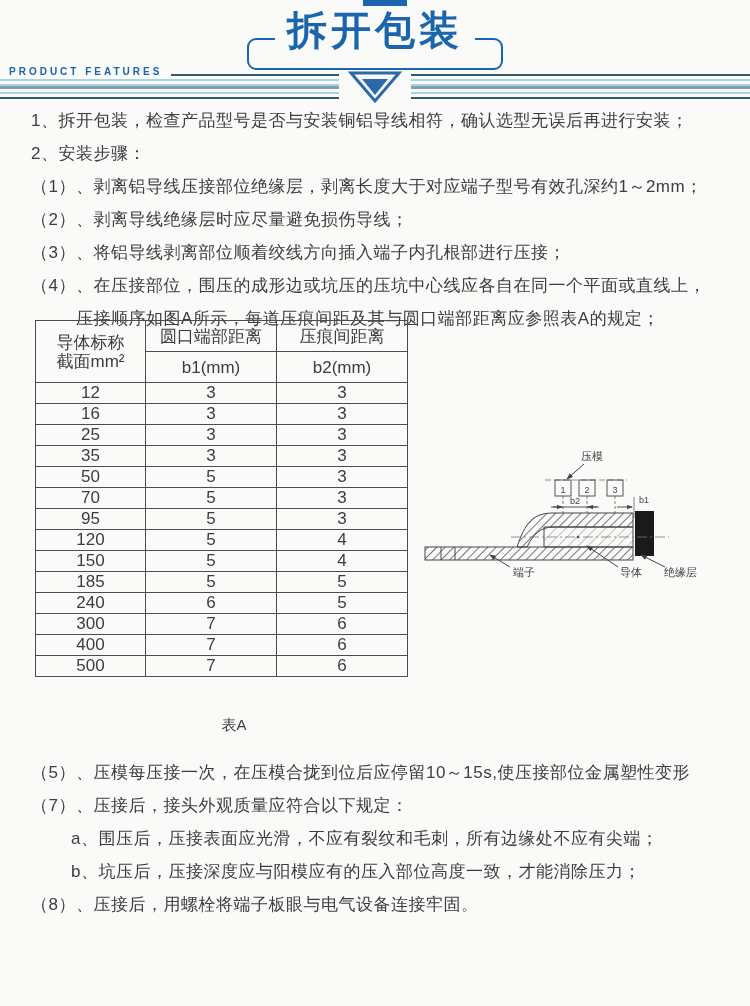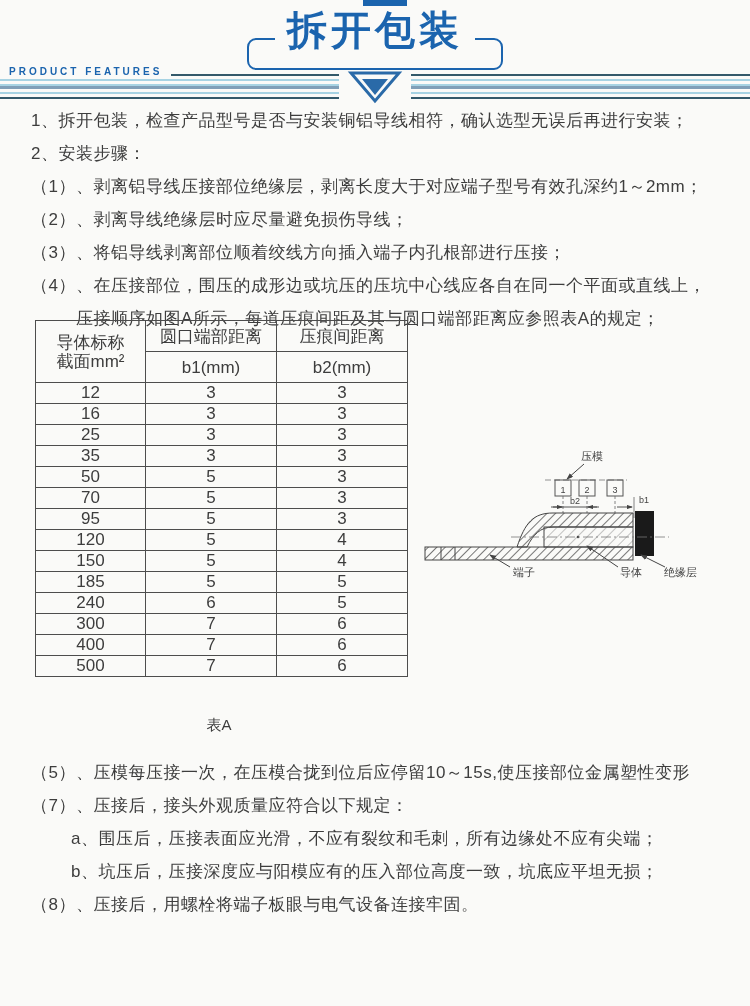--- a/index.html
+++ b/index.html
@@ -49,21 +49,21 @@
   .ind-2{padding-left:40px;}
   
   .spec-table{
     position:absolute;top:320px;left:35px;border-collapse:collapse;
     font-size:17px;color:var(--text);text-align:center;z-index:1;
   }
   .spec-table th,.spec-table td{border:1px solid var(--line);font-weight:normal;}
   .spec-table thead th{height:31px;line-height:19px;}
   .spec-table td{height:21px;line-height:20px;}
   .col1{width:110px;} .col2{width:131px;} .col3{width:131px;}
-  .table-caption{position:absolute;top:716px;left:33px;width:372px;text-align:center;
+  .table-caption{position:absolute;top:716px;left:48px;width:372px;text-align:center;
     font-size:15px;color:var(--text);z-index:1;}
   
   .figure{position:absolute;left:413px;top:443px;width:337px;height:150px;z-index:1;}
   .figure text{font-size:11px;fill:#444;}
   .figure .dimtxt{font-size:9px;}
 </style>
 </head>
 <body>
 
 <div class="top-bar"></div>
@@ -240,15 +240,15 @@
   <line x1="205" y1="124" x2="174" y2="103" stroke="#444" stroke-width="1" marker-end="url(#arr)"></line>
   <text x="207" y="133">导体</text>
   <line x1="252" y1="124" x2="228" y2="112" stroke="#444" stroke-width="1" marker-end="url(#arr)"></line>
   <text x="251" y="133">绝缘层</text>
 </svg>
 
 <div class="inst inst-bottom" id="inst-bottom">
     <div class="line ind-0">（5）、压模每压接一次，在压模合拢到位后应停留10～15s,使压接部位金属塑性变形</div>
     <div class="line ind-0">（7）、压接后，接头外观质量应符合以下规定：</div>
     <div class="line ind-2">a、围压后，压接表面应光滑，不应有裂纹和毛刺，所有边缘处不应有尖端；</div>
-    <div class="line ind-2">b、坑压后，压接深度应与阳模应有的压入部位高度一致，坑底应平坦无损；</div>
+    <div class="line ind-2">b、坑压后，压接深度应与阳模应有的压入部位高度一致，才能消除压力；</div>
     <div class="line ind-0">（8）、压接后，用螺栓将端子板眼与电气设备连接牢固。</div>
   </div>
 
 </body></html>

